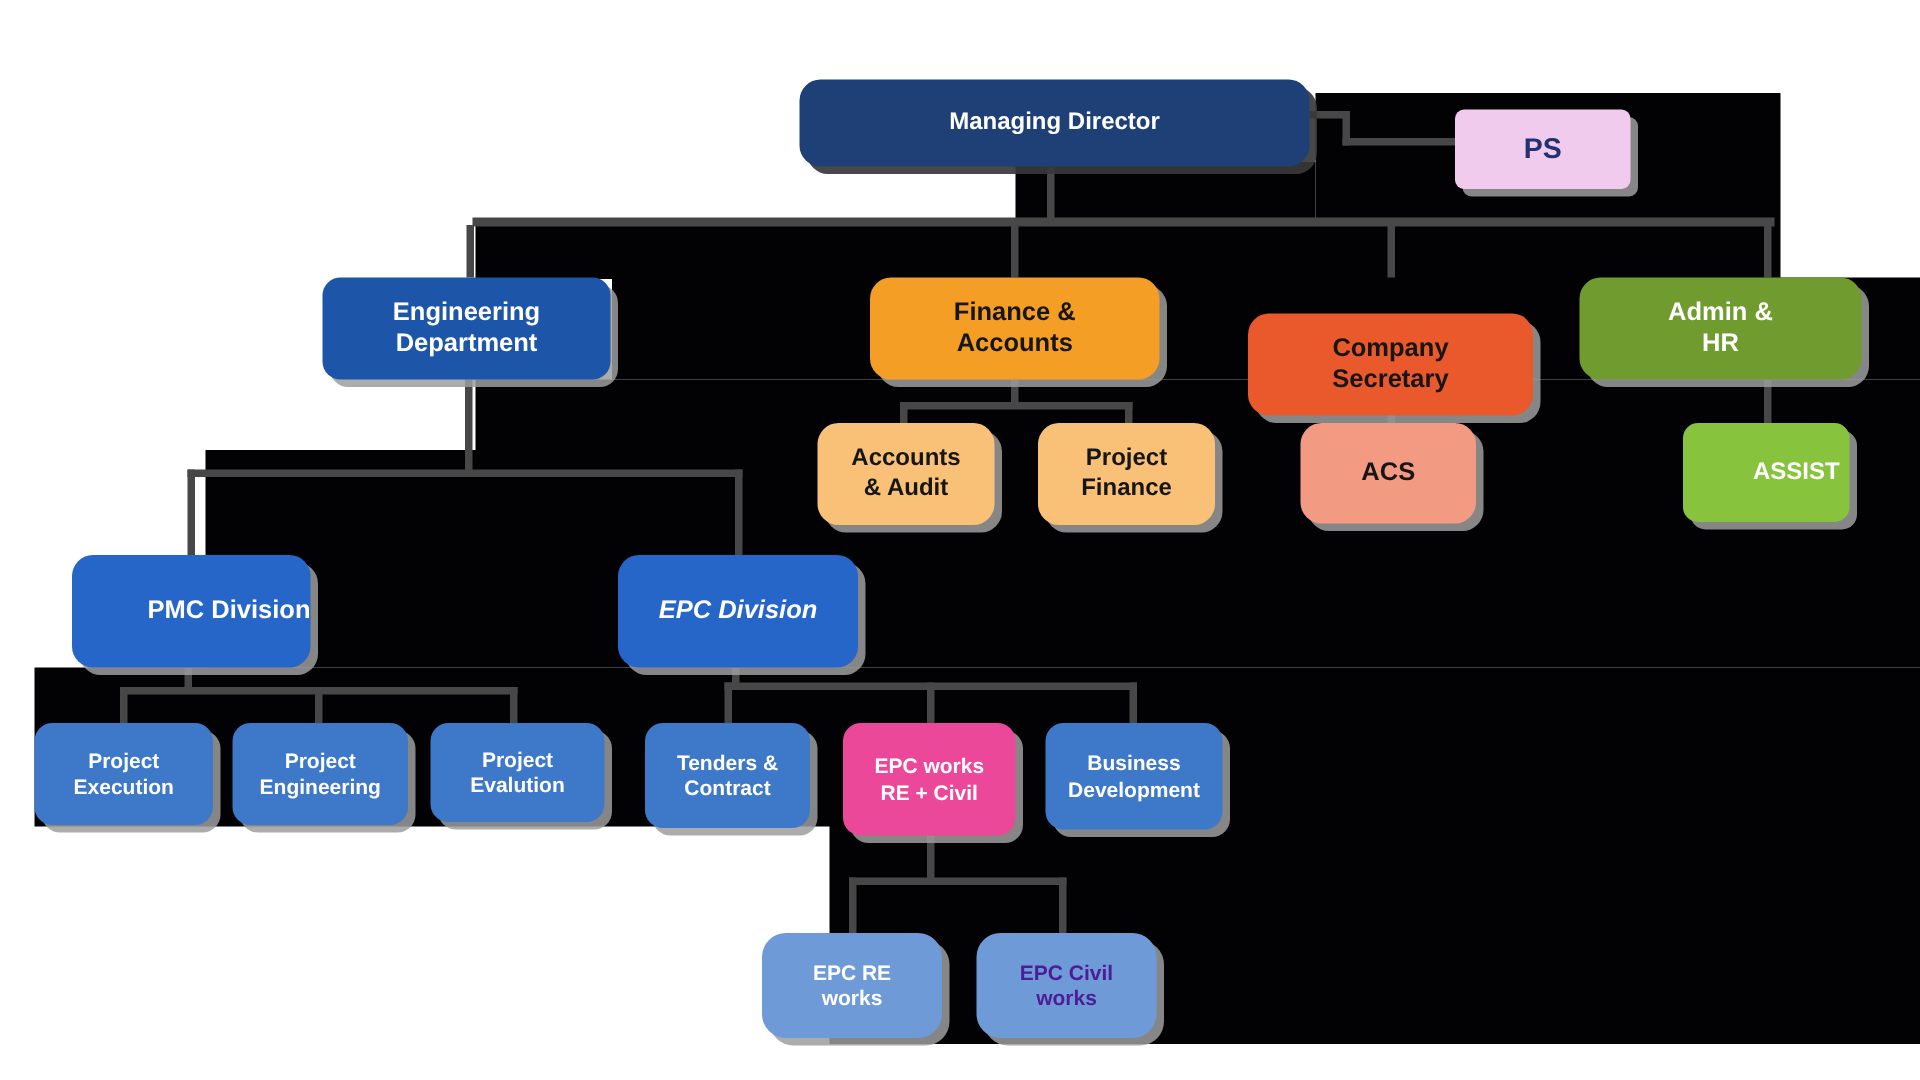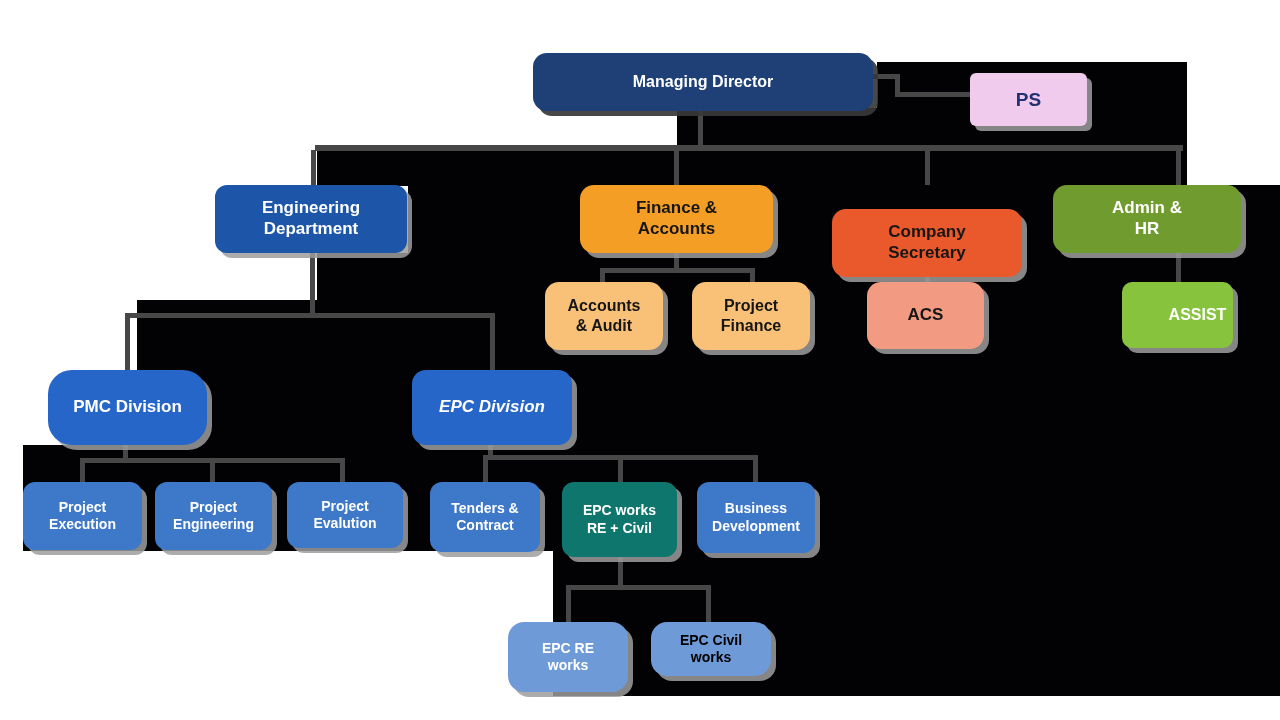--- a/index.html
+++ b/index.html
@@ -76,32 +76,32 @@
       <div class="node shadow-light" style="left: 832px; top: 185px; width: 190px; height: 68px; background: rgb(233, 89, 43); color: rgb(22, 22, 22); font-size: 17px; border-radius: 14px; margin-top: 24px;"><span>Company
 Secretary</span></div>
       <div class="node shadow-light" style="left: 1053px; top: 185px; width: 188px; height: 68px; background: rgb(112, 155, 47); color: rgb(255, 255, 255); font-size: 17px; border-radius: 14px;"><span>Admin &amp;
 HR</span></div>
       <div class="node shadow-light" style="left: 545px; top: 282px; width: 118px; height: 68px; background: rgb(248, 193, 119); color: rgb(22, 22, 22); font-size: 16px; border-radius: 14px;"><span>Accounts
 &amp; Audit</span></div>
       <div class="node shadow-light" style="left: 692px; top: 282px; width: 118px; height: 68px; background: rgb(248, 193, 119); color: rgb(22, 22, 22); font-size: 16px; border-radius: 14px;"><span>Project
 Finance</span></div>
       <div class="node shadow-light" style="left: 867px; top: 282px; width: 117px; height: 67px; background: rgb(243, 155, 130); color: rgb(22, 22, 22); font-size: 17px; border-radius: 14px;"><span>ACS</span></div>
       <div class="node shadow-light" style="left: 1122px; top: 282px; width: 111px; height: 66px; background: rgb(135, 195, 61); color: rgb(255, 255, 255); font-size: 16px; border-radius: 10px; padding-left: 40px;"><span>ASSIST</span></div>
-      <div class="node shadow-light" style="left: 48px; top: 370px; width: 159px; height: 75px; background: rgb(38, 102, 201); color: rgb(255, 255, 255); font-size: 17px; border-radius: 24px;"><span>PMC Division</span></div>
+      <div class="node shadow-light" style="left: 48px; top: 370px; width: 159px; height: 75px; background: rgb(38, 102, 201); color: rgb(255, 255, 255); font-size: 17px; border-radius: 14px; justify-content: flex-end;"><span>PMC Division</span></div>
       <div class="node shadow-light" style="left: 412px; top: 370px; width: 160px; height: 75px; background: rgb(38, 102, 201); color: rgb(255, 255, 255); font-size: 17px; border-radius: 14px; font-style: italic;"><span>EPC Division</span></div>
       <div class="node shadow-light" style="left: 23px; top: 482px; width: 119px; height: 68px; background: rgb(62, 120, 201); color: rgb(255, 255, 255); font-size: 14px; border-radius: 12px;"><span>Project
 Execution</span></div>
       <div class="node shadow-light" style="left: 155px; top: 482px; width: 117px; height: 68px; background: rgb(62, 120, 201); color: rgb(255, 255, 255); font-size: 14px; border-radius: 12px;"><span>Project
 Engineering</span></div>
       <div class="node shadow-light" style="left: 287px; top: 482px; width: 116px; height: 66px; background: rgb(62, 120, 201); color: rgb(255, 255, 255); font-size: 14px; border-radius: 12px;"><span>Project
 Evalution</span></div>
       <div class="node shadow-light" style="left: 430px; top: 482px; width: 110px; height: 70px; background: rgb(62, 120, 201); color: rgb(255, 255, 255); font-size: 14px; border-radius: 12px;"><span>Tenders &amp;
 Contract</span></div>
-      <div class="node shadow-light" style="left: 562px; top: 482px; width: 115px; height: 75px; background: #0f766e; color: rgb(255, 255, 255); font-size: 14px; border-radius: 12px;"><span>EPC works
+      <div class="node shadow-light" style="left: 562px; top: 482px; width: 115px; height: 75px; background: #ec4899; color: rgb(255, 255, 255); font-size: 14px; border-radius: 12px;"><span>EPC works
 RE + Civil</span></div>
       <div class="node shadow-light" style="left: 697px; top: 482px; width: 118px; height: 71px; background: rgb(62, 120, 201); color: rgb(255, 255, 255); font-size: 14px; border-radius: 12px;"><span>Business
 Development</span></div>
       <div class="node shadow-light" style="left: 508px; top: 622px; width: 120px; height: 70px; background: rgb(111, 154, 216); color: rgb(255, 255, 255); font-size: 14px; border-radius: 16px;"><span>EPC RE
 works</span></div>
-      <div class="node shadow-light" style="left: 651px; top: 622px; width: 120px; height: 54px; background: rgb(111, 154, 216); color: #000000; font-size: 14px; border-radius: 16px;"><span>EPC Civil
+      <div class="node shadow-light" style="left: 651px; top: 622px; width: 120px; height: 70px; background: rgb(111, 154, 216); color: #4c1d95; font-size: 14px; border-radius: 16px;"><span>EPC Civil
 works</span></div>
     </div>
 </div>
 
 </body></html>

